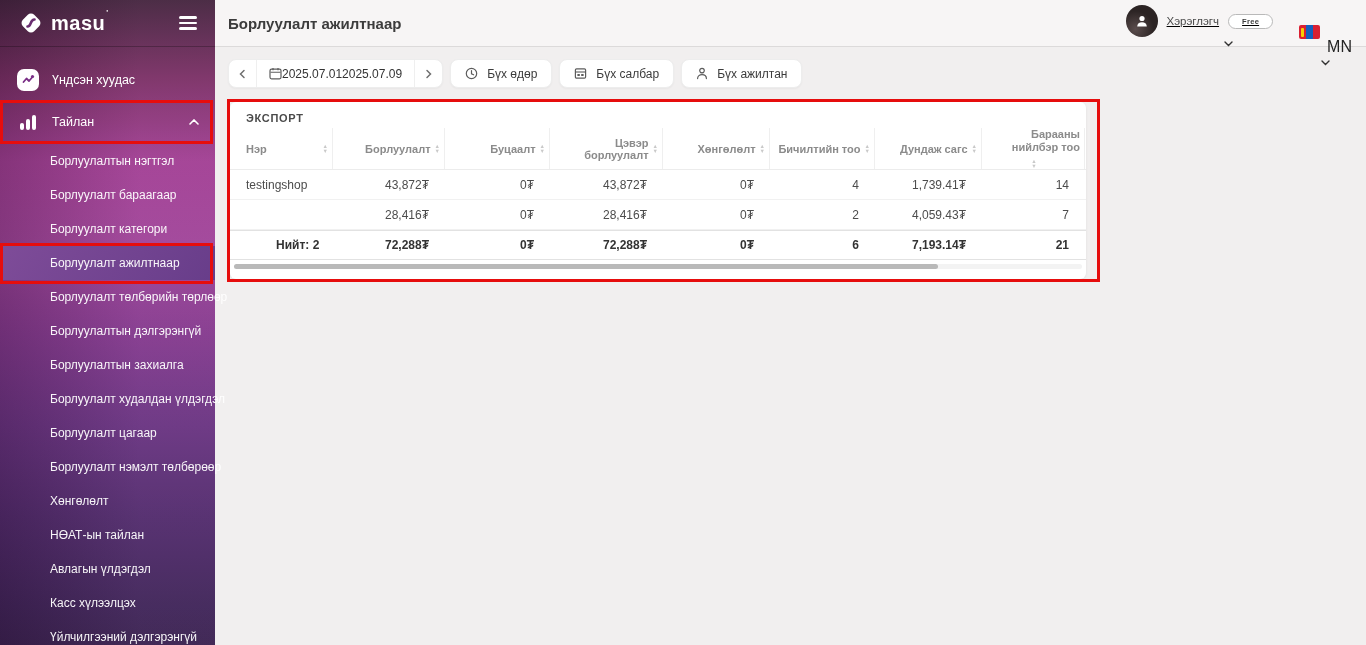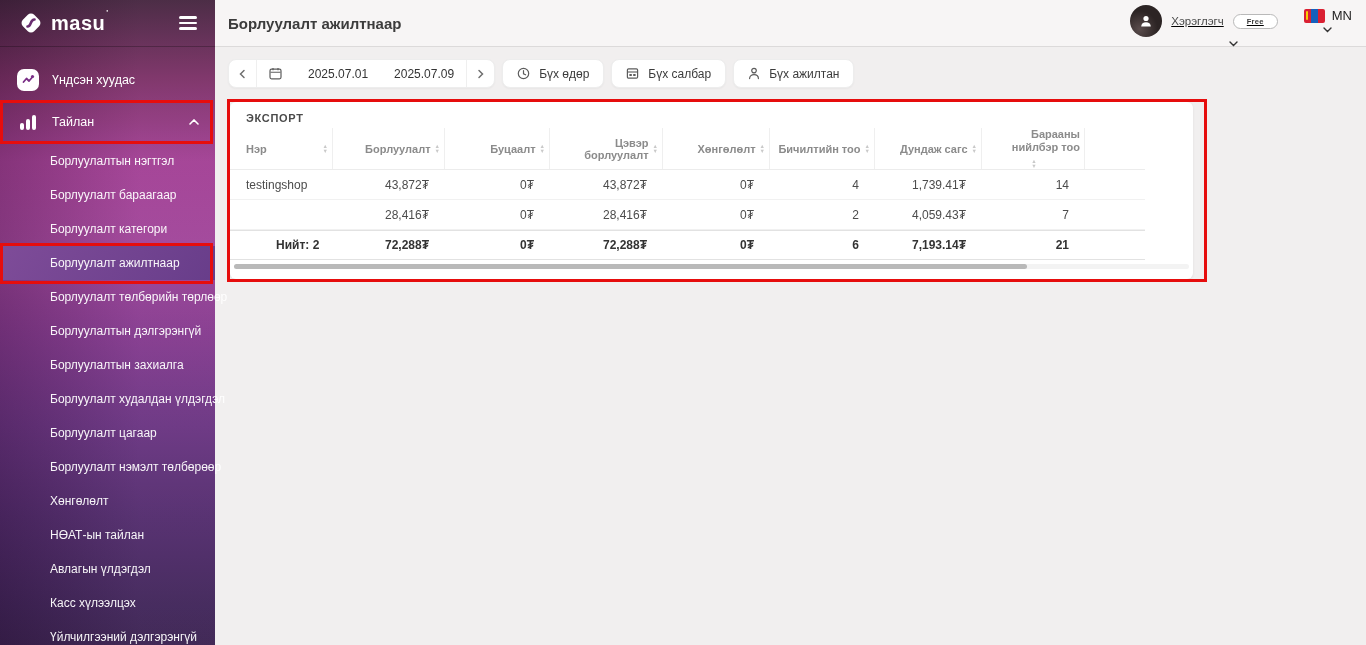--- a/index.html
+++ b/index.html
@@ -58,38 +58,38 @@
   .free-pill { border:1px solid #b9b9b9; border-radius:9px; background:#fff; padding:2px 13px;
     font-size:7.5px; font-weight:bold; color:#3d3d3d; letter-spacing:0.3px; }
   .chev-down { margin-top:4px; display:flex; }
   .user-block .chev-down { margin-left:58px; }
   .lang-row { display:flex; align-items:center; gap:7px; margin-top:3px; }
   .flag { position:relative; width:21px; height:14px; border-radius:2px; overflow:hidden;
     display:flex; }
   .flag i { flex:1; } .flag i:nth-child(1){background:#da2032;} .flag i:nth-child(2){background:#1560bd;}
   .flag i:nth-child(3){background:#da2032;}
   .soyombo { position:absolute; left:2px; top:2.5px; width:2.5px; height:9px; background:#f9cf02; border-radius:1px; }
-  .lang-label { font-size:13px; color:#232323; }
+  .lang-label { font-size:16px; color:#232323;margin-top:30px; }
 
   
   .content { position:absolute; left:215px; top:47px; right:0; bottom:0; background:#f1efef; }
 
   .filterbar { position:absolute; left:13px; top:12px; display:flex; gap:7px; height:29px; }
   .fgroup { display:flex; align-items:stretch; background:#fff; border:1px solid #ededed;
     border-radius:8px; box-shadow:0 1px 2px rgba(0,0,0,0.04); overflow:hidden; }
   .seg { display:flex; align-items:center; padding:0 9px; cursor:pointer; }
   .seg + .seg { border-left:1px solid #efefef; }
-  .seg.dates { gap:26px; padding:0 12px; cursor:default; }
+  .seg.dates { gap:0; padding:0 12px; cursor:default; }
   .date-val { font-size:12px; color:#343434; cursor:pointer; }
   .fbtn { display:flex; align-items:center; gap:9px; background:#fff; border:1px solid #ededed;
     border-radius:8px; box-shadow:0 1px 2px rgba(0,0,0,0.04); padding:0 14px;
     font-size:12px; color:#3c3c3c; cursor:pointer; }
 
   
-  .table-wrap { position:absolute; left:15px; top:55px; width:963px; height:177px; }
+  .table-wrap { position:absolute; left:15px; top:55px; width:856px; height:177px; }
   .table-outline { inset:-3px -14px -3px -3px; }
   .table-card { width:100%; height:100%; background:#fff; border-radius:6px;
     box-shadow:0 1px 3px rgba(0,0,0,0.07); overflow:hidden; }
   .export-btn { display:inline-block; margin:10px 0 0 16px; background:none; border:none;
     font-family:inherit; font-size:11px; font-weight:bold; letter-spacing:0.7px;
     color:#4a4a4a; cursor:pointer; }
   .thead, .trow { display:flex; width:915px; }
   .thead { height:42px; border-bottom:1px solid #ececec; margin-top:2px; }
   .th { flex-shrink:0; display:flex; align-items:center; justify-content:flex-end;
     gap:4px; padding:0 4px 0 6px; font-size:11px; font-weight:600; color:#8b8b8b;

